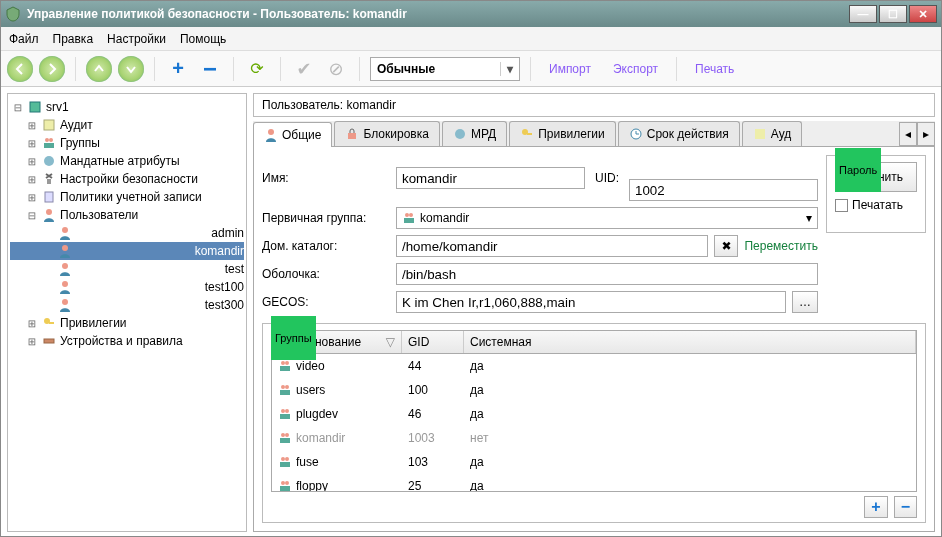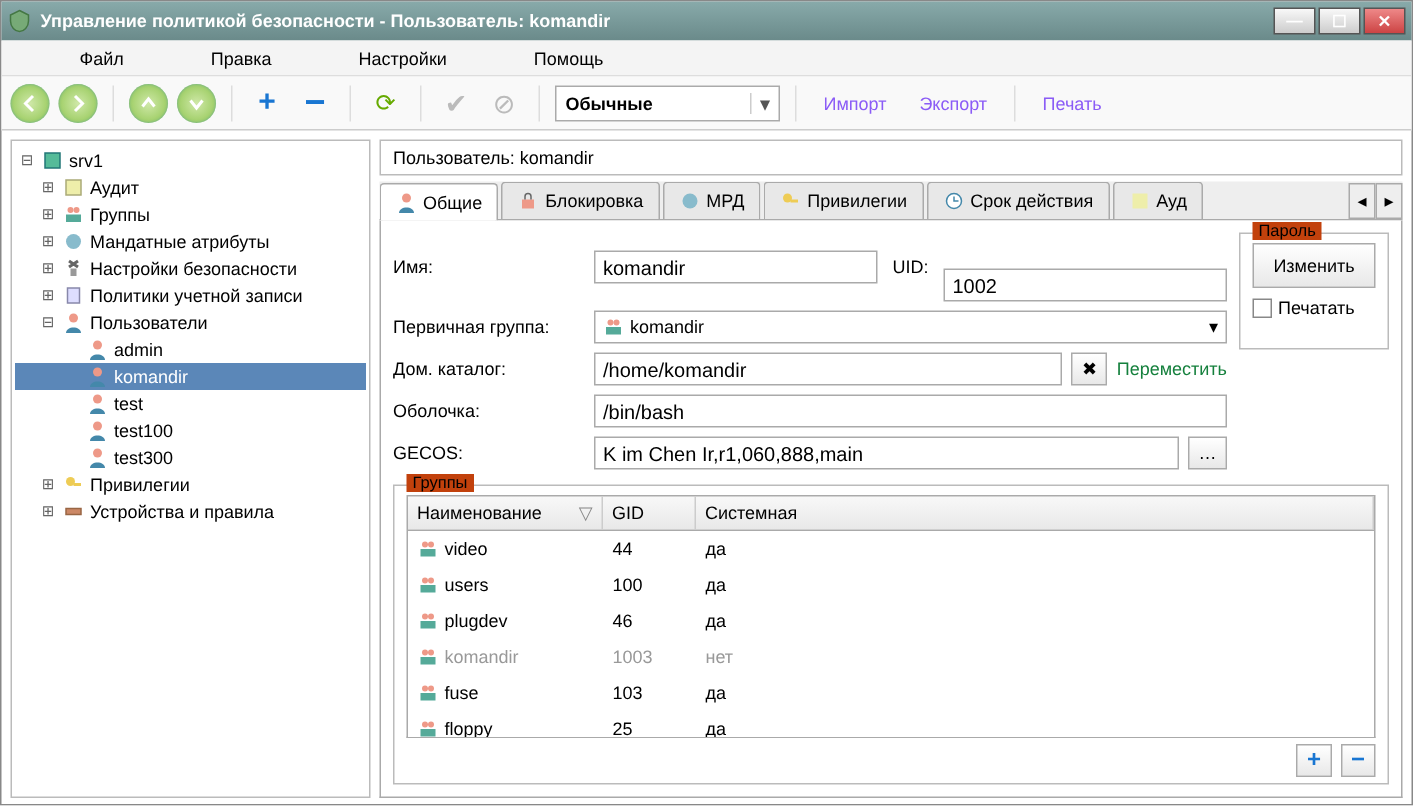--- a/index.html
+++ b/index.html
@@ -4,57 +4,57 @@
 <style>
 * { box-sizing: border-box; margin: 0; padding: 0; }
 body { font-family: "Segoe UI", Tahoma, sans-serif; font-size: 12px; background: #e8e8e8; width: 942px; height: 537px; overflow: hidden; }
 .window { width: 942px; height: 537px; background: #fff; border: 1px solid #888; }
 .titlebar { height: 26px; background: linear-gradient(#8aa, #6a8a8a); display: flex; align-items: center; padding: 0 4px; color: #fff; font-weight: bold; }
 .titlebar .ticon { width: 16px; height: 16px; margin-right: 6px; }
 .titlebar .spacer { flex: 1; }
 .winbtn { width: 28px; height: 18px; margin-left: 2px; border: 1px solid #555; background: linear-gradient(#f8f8f8,#ccc); display: flex; align-items: center; justify-content: center; font-size: 11px; cursor: pointer; }
 .winbtn.close { background: linear-gradient(#e88,#c44); color:#fff; }
 .menubar { height: 24px; background: #f4f4f4; border-bottom: 1px solid #ddd; display: flex; align-items: center; padding: 0 8px; gap: 14px; }
-.menubar span { cursor: pointer; margin-left: 44px; }
+.menubar span { cursor: pointer; }
 .toolbar { height: 36px; background: #f9f9f9; border-bottom: 1px solid #ccc; display: flex; align-items: center; padding: 0 6px; gap: 6px; }
 .tbtn { width: 26px; height: 26px; border-radius: 13px; display: flex; align-items: center; justify-content: center; cursor: pointer; }
 .tsep { width: 1px; height: 24px; background: #ddd; margin: 0 4px; }
 .tbtn.green { background: radial-gradient(#cfe8a8,#8bc34a); box-shadow: inset 0 0 2px #6a9; }
 .tbtn.plus { color: #1976d2; font-size: 20px; font-weight: bold; }
 .tbtn.minus { color: #1976d2; font-size: 24px; font-weight: bold; }
 .tbtn.refresh { color: #6a0; font-size: 16px; }
 .tbtn.gray { color: #bbb; font-size: 18px; }
 .combo { height: 24px; border: 1px solid #aaa; background: #fff; display: flex; align-items: center; padding: 0 6px; min-width: 150px; font-weight: bold; }
 .combo .arrow { margin-left: auto; border-left: 1px solid #ccc; padding-left: 6px; color: #555; }
 .linklabel { color: #8b5cf6; cursor: pointer; padding: 0 8px; }
 .content { display: flex; height: calc(537px - 26px - 24px - 36px); }
 .tree { width: 278px; border: 1px solid #bbb; margin: 6px; background: #fff; overflow: auto; padding: 4px 2px; }
 .tree-node { display: flex; align-items: center; height: 18px; padding: 1px 0; white-space: nowrap; }
 .tree-node .tw { display: inline-block; text-align: center; width: 12px; color: #666; font-size: 10px; cursor: pointer; }
 .tree-node .ticon { width: 16px; height: 16px; margin: 0 3px; display: inline-flex; align-items: center; justify-content: center; }
 .tree-node.selected { background: #5b87b8; color: #fff; }
 .tree-node.l0 { padding-left: 2px; }
 .tree-node.l1 { padding-left: 16px; }
-.tree-node.l2 { padding-left: 44px; }
+.tree-node.l2 { padding-left: 44px; justify-content: space-between; }
 .main { flex: 1; margin: 6px 6px 6px 0; display: flex; flex-direction: column; }
 .userlabel { border: 1px solid #bbb; background: #fff; padding: 4px 8px; margin-bottom: 4px; }
 .tabs { display: flex; border-bottom: 1px solid #aaa; background: #eee; align-items: flex-end; }
 .tab { padding: 5px 10px; border: 1px solid #aaa; border-bottom: none; margin-right: 2px; background: #e8e8e8; display: flex; align-items: center; gap: 4px; cursor: pointer; border-radius: 3px 3px 0 0; }
 .tab.active { background: #fff; position: relative; top: 1px; }
 .tab .ticon { width: 14px; height: 14px; }
 .tabscroll { width: 18px; height: 24px; border: 1px solid #aaa; background: #eee; display: flex; align-items: center; justify-content: center; cursor: pointer; margin-left: auto; }
 .form { border: 1px solid #aaa; border-top: none; background: #fff; padding: 8px; flex: 1; display: flex; flex-direction: column; overflow: hidden; }
 .row { display: flex; align-items: center; margin-bottom: 6px; gap: 6px; }
 .lbl { width: 128px; }
 .inp { flex: 1; height: 22px; border: 1px solid #aaa; padding: 0 5px; background: #fff; }
 .smlbl { padding: 0 4px; }
 .btnx { height: 22px; border: 1px solid #aaa; background: linear-gradient(#fff,#e8e8e8); padding: 0 6px; cursor: pointer; display: flex; align-items: center; gap: 4px; }
 .btnx.big { height: 30px; padding: 0 12px; }
 .fieldset { border: 1px solid #bbb; padding: 6px 8px 4px; position: relative; }
-.fieldset .legend { position: absolute; top: -8px; left: 8px; background: #c2410c; padding: 0 4px; font-size: 11px; }
+.fieldset .legend { position: absolute; top: -8px; left: 8px; background: #22c55e; padding: 16px 4px; font-size: 11px; }
 .groups { flex: 1; display: flex; flex-direction: column; min-height: 0; }
 .ghdr { display: flex; border: 1px solid #aaa; background: linear-gradient(#f8f8f8,#e8e8e8); }
 .gcol { padding: 4px 6px; border-right: 1px solid #ccc; display: flex; align-items: center; gap: 4px; }
 .gc1 { width: 130px; }
 .gc2 { width: 62px; }
 .gc3 { flex: 1; }
 .gbody { flex: 1; border: 1px solid #aaa; border-top: none; overflow: auto; background: #fff; }
 .grow { display: flex; padding: 1px 0; align-items: center; }
 .grow .gc1 { display: flex; align-items: center; gap: 4px; }
 .grow.disabled { color: #999; }

